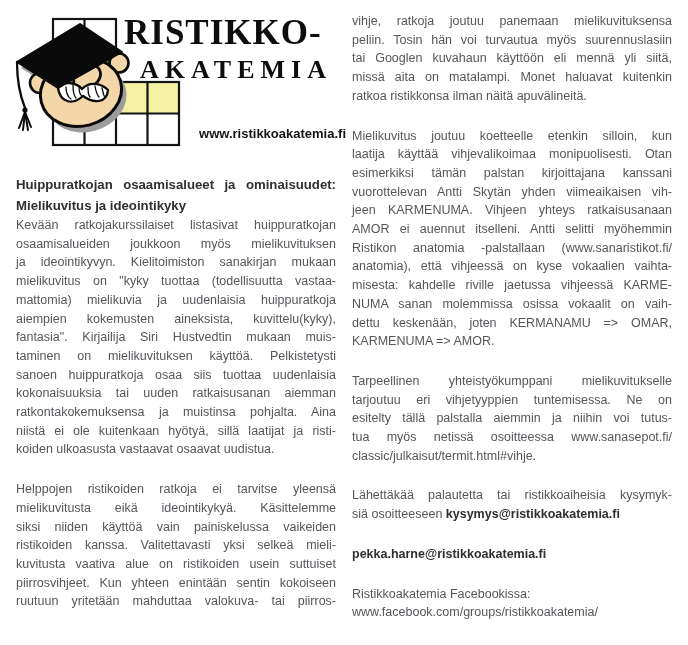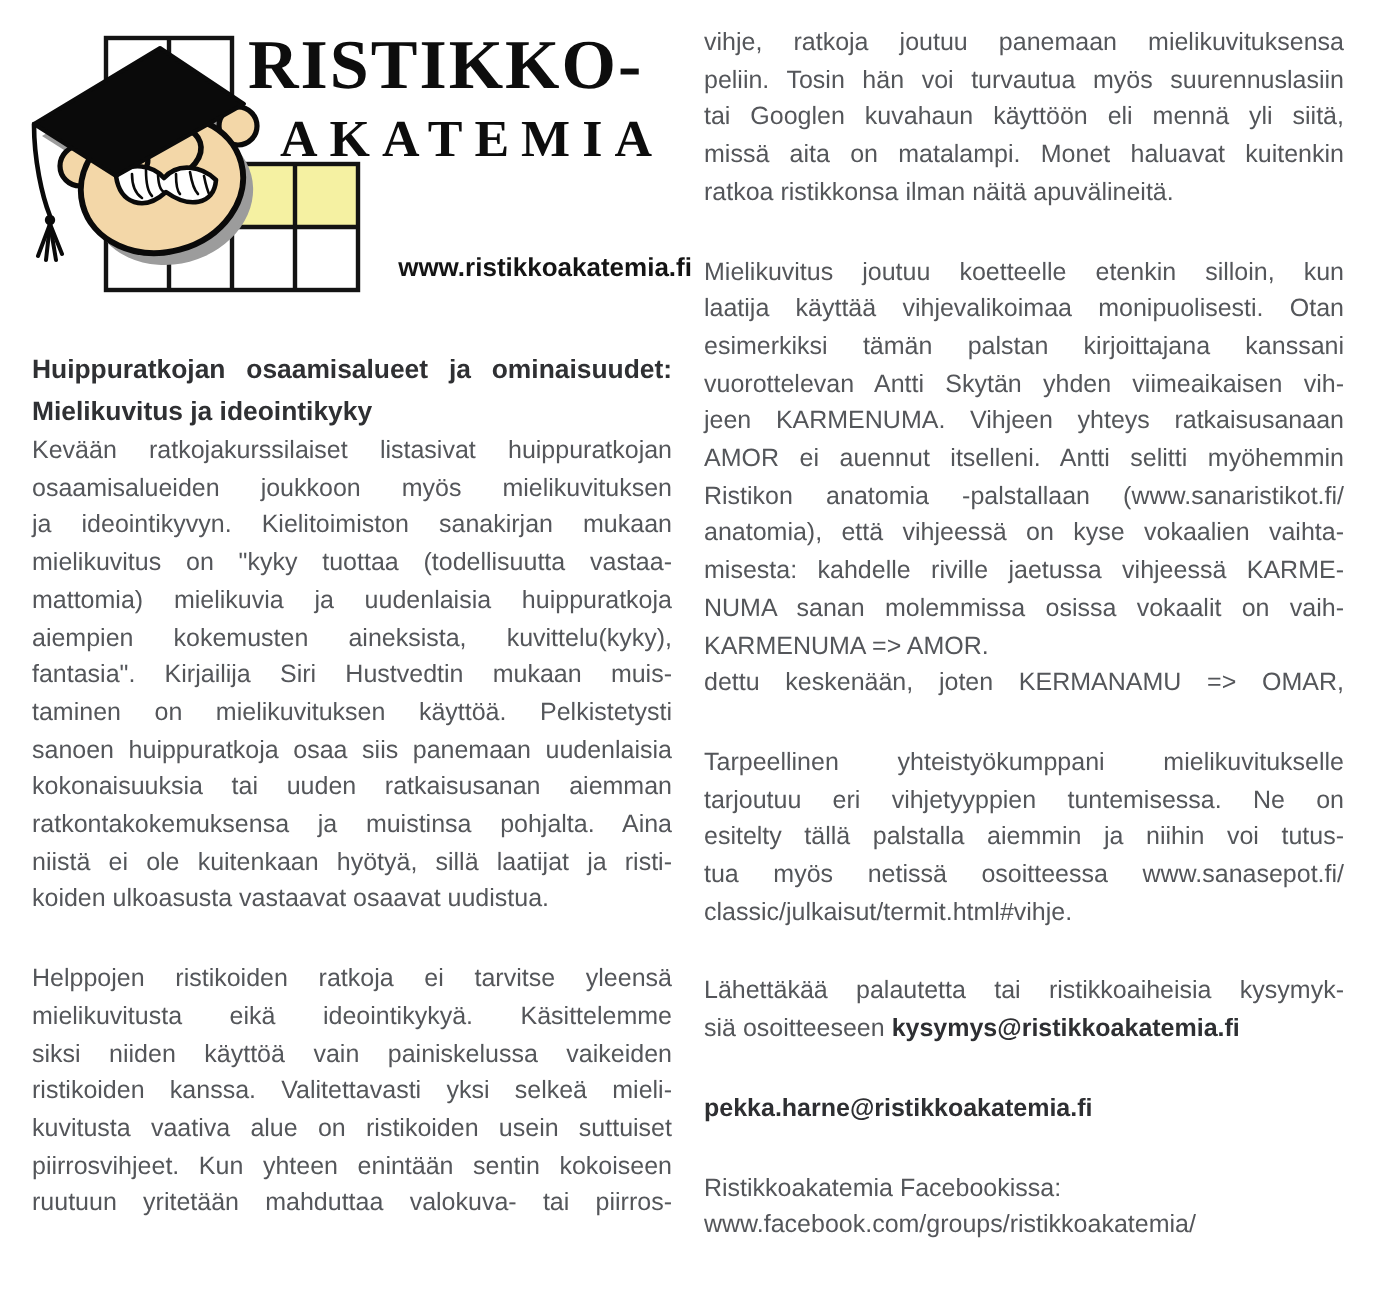--- a/index.html
+++ b/index.html
@@ -139,21 +139,21 @@
       <div>
           <div class="para">
             <div class="line">Kevään ratkojakurssilaiset listasivat huippuratkojan</div>
             <div class="line">osaamisalueiden joukkoon myös mielikuvituksen</div>
             <div class="line">ja ideointikyvyn. Kielitoimiston sanakirjan mukaan</div>
             <div class="line">mielikuvitus on "kyky tuottaa (todellisuutta vastaa-</div>
             <div class="line">mattomia) mielikuvia ja uudenlaisia huippuratkoja</div>
             <div class="line">aiempien kokemusten aineksista, kuvittelu(kyky),</div>
             <div class="line">fantasia". Kirjailija Siri Hustvedtin mukaan muis-</div>
             <div class="line">taminen on mielikuvituksen käyttöä. Pelkistetysti</div>
-            <div class="line">sanoen huippuratkoja osaa siis panemaan uudenlaisia</div>
+            <div class="line">sanoen huippuratkoja osaa siis tuottaa uudenlaisia</div>
             <div class="line">kokonaisuuksia tai uuden ratkaisusanan aiemman</div>
             <div class="line">ratkontakokemuksensa ja muistinsa pohjalta. Aina</div>
             <div class="line">niistä ei ole kuitenkaan hyötyä, sillä laatijat ja risti-</div>
             <div class="line last">koiden ulkoasusta vastaavat osaavat uudistua.</div>
           </div>
           <div class="para">
             <div class="line">Helppojen ristikoiden ratkoja ei tarvitse yleensä</div>
             <div class="line">mielikuvitusta eikä ideointikykyä. Käsittelemme</div>
             <div class="line">siksi niiden käyttöä vain painiskelussa vaikeiden</div>
             <div class="line">ristikoiden kanssa. Valitettavasti yksi selkeä mieli-</div>
@@ -176,22 +176,22 @@
             <div class="line">Mielikuvitus joutuu koetteelle etenkin silloin, kun</div>
             <div class="line">laatija käyttää vihjevalikoimaa monipuolisesti. Otan</div>
             <div class="line">esimerkiksi tämän palstan kirjoittajana kanssani</div>
             <div class="line">vuorottelevan Antti Skytän yhden viimeaikaisen vih-</div>
             <div class="line">jeen KARMENUMA. Vihjeen yhteys ratkaisusanaan</div>
             <div class="line">AMOR ei auennut itselleni. Antti selitti myöhemmin</div>
             <div class="line">Ristikon anatomia -palstallaan (www.sanaristikot.fi/</div>
             <div class="line">anatomia), että vihjeessä on kyse vokaalien vaihta-</div>
             <div class="line">misesta: kahdelle riville jaetussa vihjeessä KARME-</div>
             <div class="line">NUMA sanan molemmissa osissa vokaalit on vaih-</div>
+            <div class="line">dettu keskenään, joten KERMANAMU =&gt; OMAR,</div>
             <div class="line last">KARMENUMA =&gt; AMOR.</div>
-            <div class="line">dettu keskenään, joten KERMANAMU =&gt; OMAR,</div>
           </div>
           <div class="para">
             <div class="line">Tarpeellinen yhteistyökumppani mielikuvitukselle</div>
             <div class="line">tarjoutuu eri vihjetyyppien tuntemisessa. Ne on</div>
             <div class="line">esitelty tällä palstalla aiemmin ja niihin voi tutus-</div>
             <div class="line">tua myös netissä osoitteessa www.sanasepot.fi/</div>
             <div class="line last">classic/julkaisut/termit.html#vihje.</div>
           </div>
           <div class="para">
             <div class="line">Lähettäkää palautetta tai ristikkoaiheisia kysymyk-</div>

